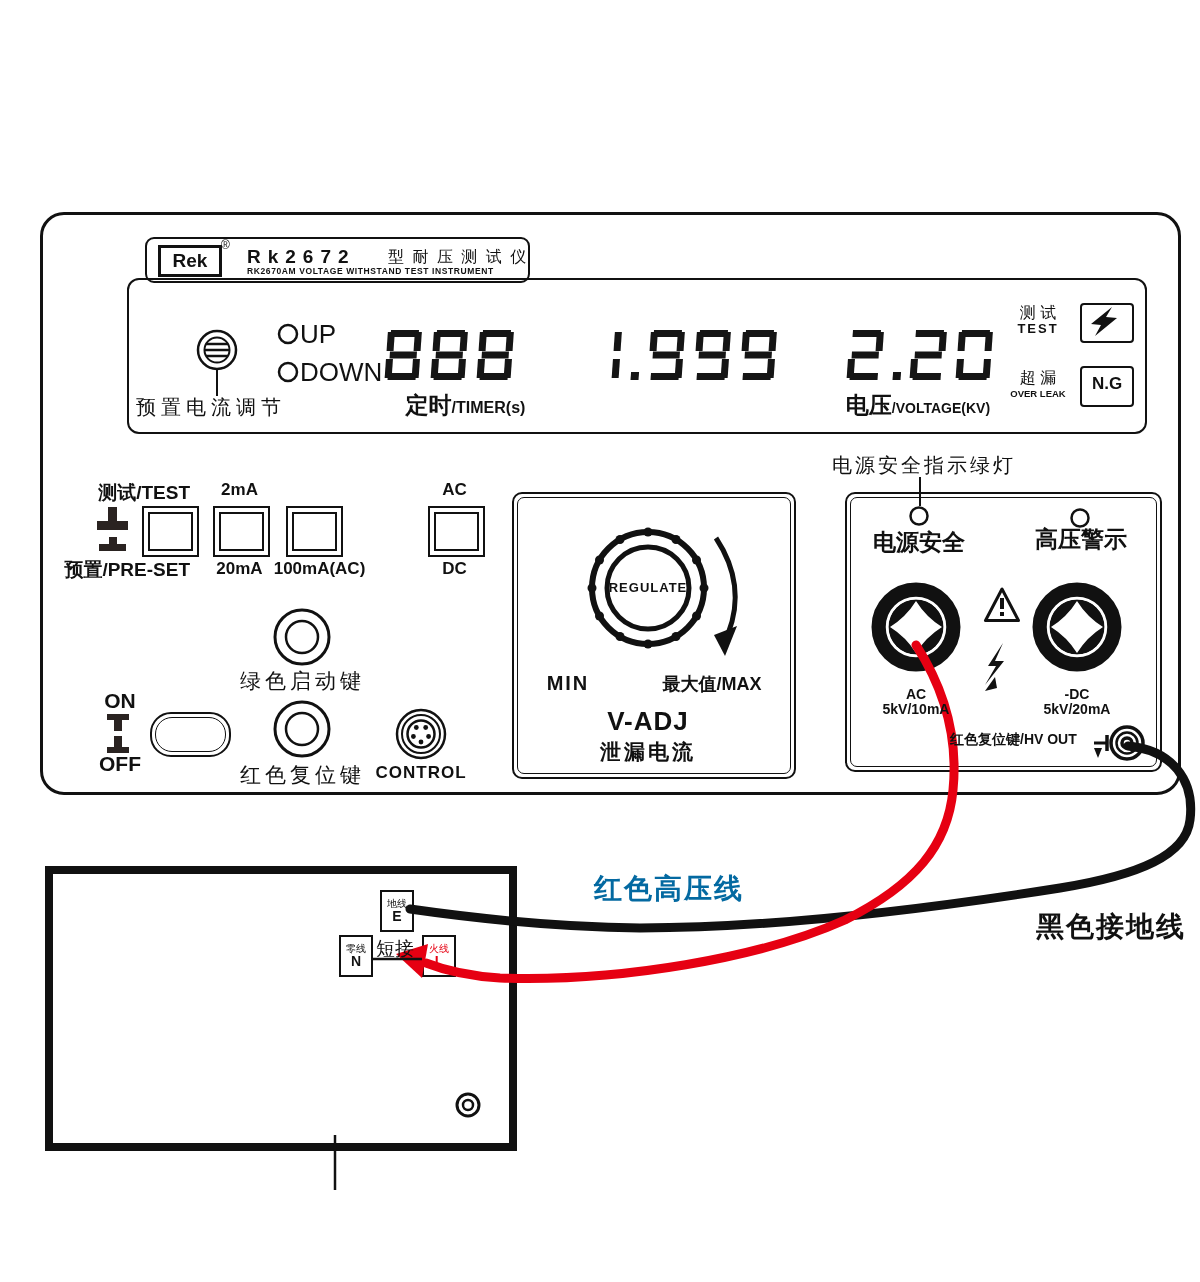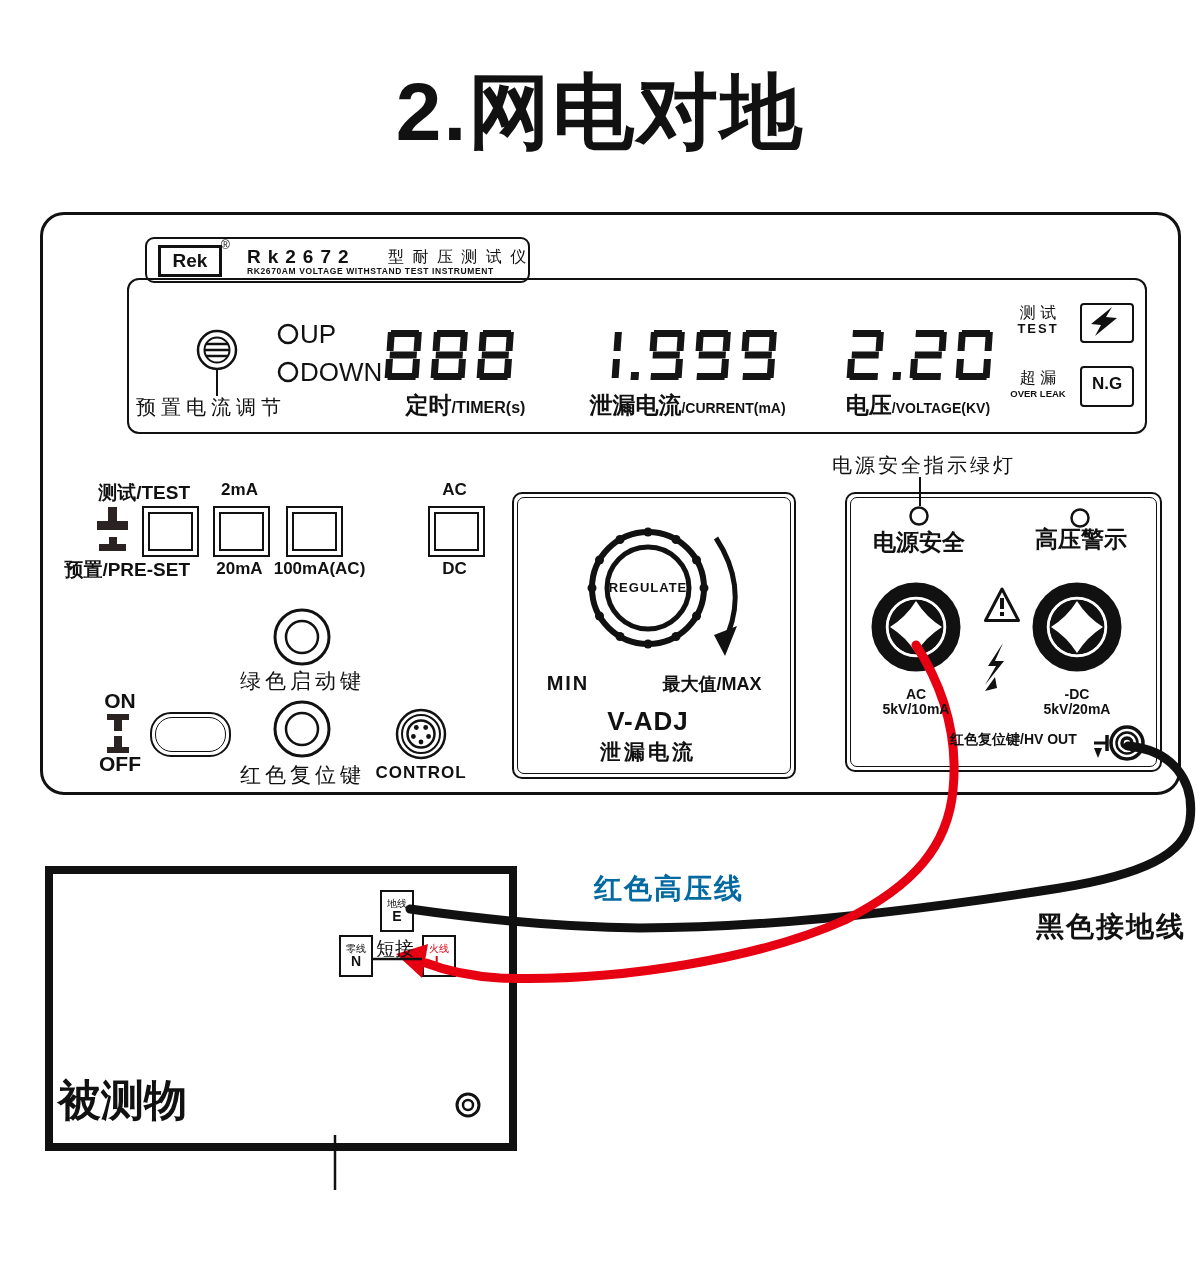--- a/index.html
+++ b/index.html
@@ -23,43 +23,39 @@
   #gfx{position:absolute;left:0;top:0;z-index:2;}
   .pill{position:absolute;left:150px;top:712px;width:77px;height:41px;border:2.5px solid #111;border-radius:21px;z-index:2;}
   .pill .inner{position:absolute;left:3px;top:3px;right:3px;bottom:3px;border:1.5px solid #111;border-radius:17px;}
   .dut{position:absolute;left:45px;top:866px;width:456px;height:269px;border:8px solid #111;background:#fff;z-index:1;}
 </style>
 </head>
 <body>
 
 <div id="stage">
 
-  <div class="t b" style="left:0;top:58px;width:1200px;text-align:center;font-size:82px;letter-spacing:2px;">2.网电对地</div>
 
   <div class="box" style="left:40px;top:212px;width:1135px;height:577px;"></div>
 
   <div class="inbox" style="left:145px;top:237px;width:381px;height:42px;border-radius:9px;border-width:2px;"></div>
   <div class="t b" style="left:158px;top:245px;width:58px;height:26px;border:3px solid #111;text-align:center;font-size:19px;line-height:26px;">Rek</div>
   <div class="t" style="left:221px;top:238px;font-size:12px;">®</div>
   <div class="t b" style="left:247px;top:246px;font-size:19px;letter-spacing:7px;">Rk2672</div>
   <div class="t" style="left:388px;top:247px;font-size:16px;letter-spacing:2px;">型 耐 压 测 试 仪</div>
   <div class="t b" style="left:247px;top:266px;font-size:8.5px;letter-spacing:0.6px;">RK2670AM VOLTAGE WITHSTAND TEST INSTRUMENT</div>
 
   <div class="inbox" style="left:127px;top:278px;width:1016px;height:152px;"></div>
 
   <div class="t" style="left:136px;top:394px;font-size:20px;letter-spacing:5px;">预置电流调节</div>
 
   <div class="t" style="left:300px;top:319px;font-size:26px;">UP</div>
   <div class="t" style="left:300px;top:357px;font-size:26px;">DOWN</div>
 
   <div class="t ctr" style="left:378px;top:390px;width:175px;">
     <span class="b" style="font-size:23px;">定时</span><span class="b" style="font-size:16px;margin-top:23px;">/TIMER(s)</span>
-  </div>
-  <div class="t ctr" style="left:585px;top:390px;width:205px;">
-    <span class="b" style="font-size:23px;">泄漏电流</span><span class="b" style="font-size:14px;">/CURRENT(mA)</span>
   </div>
   <div class="t ctr" style="left:838px;top:390px;width:160px;">
     <span class="b" style="font-size:23px;">电压</span><span class="b" style="font-size:14px;">/VOLTAGE(KV)</span>
   </div>
 
   <div class="t ctr" style="left:1008px;top:303px;width:60px;font-size:16px;">测 试</div>
   <div class="t ctr b" style="left:1008px;top:321px;width:60px;font-size:13px;letter-spacing:2px;">TEST</div>
   <div class="smbox" style="left:1080px;top:303px;width:50px;height:36px;"></div>
   <div class="t ctr" style="left:1008px;top:368px;width:60px;font-size:16px;">超 漏</div>
   <div class="t ctr b" style="left:1000px;top:388px;width:76px;font-size:9.5px;">OVER  LEAK</div>
@@ -128,21 +124,20 @@
   </div>
   <div class="tinybox" style="left:339px;top:935px;">
     <span class="cn">零线</span>
     <span class="ltr">N</span>
   </div>
   <div class="tinybox" style="left:422px;top:935px;color:#e60012;">
     <span class="cn">火线</span>
     <span class="ltr">L</span>
   </div>
   <div class="t ctr" style="left:370px;top:936px;width:50px;font-size:19px;">短接</div>
-  <div class="t b" style="left:58px;top:1072px;font-size:43px;">被测物</div>
 
   <svg id="gfx" width="1200" height="1282" viewBox="0 0 1200 1282">
     <defs>
       <g id="term">
         <circle r="37" fill="none" stroke="#111" stroke-width="15"></circle>
         <circle r="27.5" fill="#111"></circle>
         <circle r="29" fill="none" stroke="#fff" stroke-width="2.5"></circle>
         <path d="M0,-26 Q10,-10 26,0 Q10,10 0,26 Q-10,10 -26,0 Q-10,-10 0,-26 Z" fill="#fff"></path>
       </g>
     </defs>

